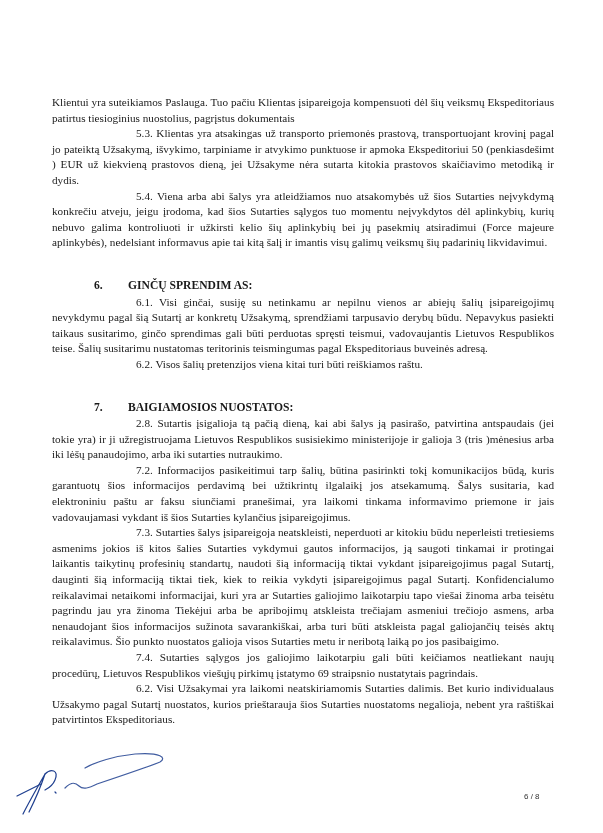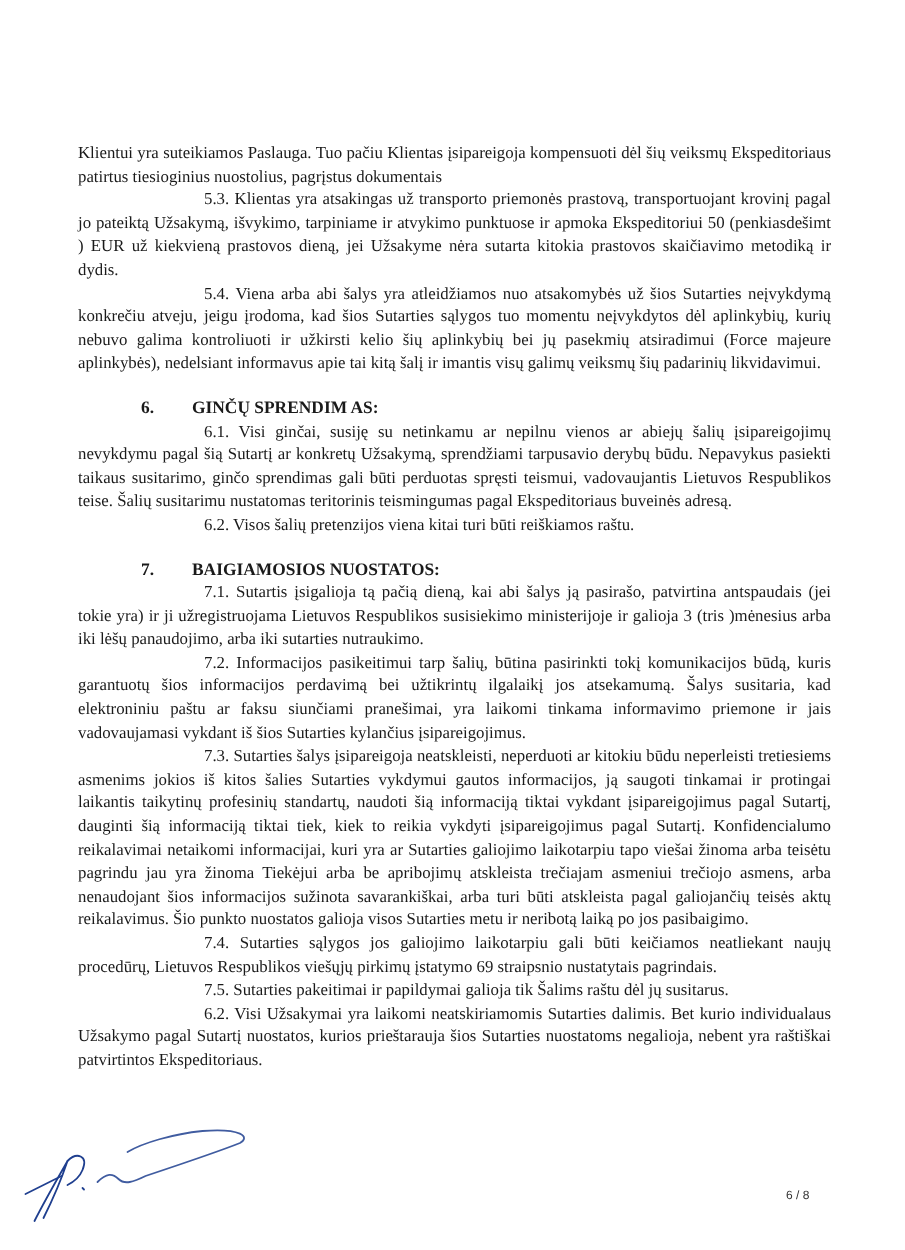--- a/index.html
+++ b/index.html
@@ -6,21 +6,21 @@
   body { width: 603px; height: 833px; position: relative; overflow: hidden; }
   .page {
     position: absolute; left: 52px; top: 95px; width: 502px;
     font-family: Liberation Serif, serif; font-size: 11.2px; line-height: 15.6px;
     color: #1a1a1a; text-align: justify;
   }
   .p { margin: 0; }
   .p.indent { text-indent: 42px; }
   .num { display: inline-block; min-width: 24px; }
   .heading {
-    margin: 13px 0 1px 0; padding-left: 42px; font-weight: bold; font-size: 11.6px;
+    margin: 27px 0 1px 0; padding-left: 42px; font-weight: bold; font-size: 11.6px;
     text-align: left;
   }
   .heading .hnum { display: inline-block; width: 34px; }
   .signature { position: absolute; left: 15px; top: 752px; width: 160px; height: 70px; }
   .page-number {
     position: absolute; left: 524px; top: 792px;
     font-family: Liberation Sans, sans-serif; font-size: 8px; color: #333;
   }
 </style>
 </head>
@@ -36,25 +36,24 @@
 
   <div class="heading">
     <span class="hnum">6.</span><span>GINČŲ SPRENDIM AS:</span>
   </div>
   <p class="p indent"><span class="num">6.1.</span> <span>Visi ginčai, susiję su netinkamu ar nepilnu vienos ar abiejų šalių įsipareigojimų nevykdymu pagal šią Sutartį ar konkretų Užsakymą, sprendžiami tarpusavio derybų būdu. Nepavykus pasiekti taikaus susitarimo, ginčo sprendimas gali būti perduotas spręsti teismui, vadovaujantis Lietuvos Respublikos teise. Šalių susitarimu nustatomas teritorinis teismingumas pagal Ekspeditoriaus buveinės adresą.</span></p>
   <p class="p indent"><span class="num">6.2.</span> <span>Visos šalių pretenzijos viena kitai turi būti reiškiamos raštu.</span></p>
 
   <div class="heading">
     <span class="hnum">7.</span><span>BAIGIAMOSIOS NUOSTATOS:</span>
   </div>
-  <p class="p indent"><span class="num">7.1.</span> <span>Sutartis įsigalioja tą pačią dieną, kai abi šalys ją pasirašo, patvirtina antspaudais (jei tokie yra) ir ji užregistruojama Lietuvos Respublikos susisiekimo ministerijoje ir galioja 3 (tris )mėnesius arba iki lėšų panaudojimo, arba iki sutarties nutraukimo.</span></p>
+  <p class="p indent"><span class="num">2.8.</span> <span>Sutartis įsigalioja tą pačią dieną, kai abi šalys ją pasirašo, patvirtina antspaudais (jei tokie yra) ir ji užregistruojama Lietuvos Respublikos susisiekimo ministerijoje ir galioja 3 (tris )mėnesius arba iki lėšų panaudojimo, arba iki sutarties nutraukimo.</span></p>
   <p class="p indent"><span class="num">7.2.</span> <span>Informacijos pasikeitimui tarp šalių, būtina pasirinkti tokį komunikacijos būdą, kuris garantuotų šios informacijos perdavimą bei užtikrintų ilgalaikį jos atsekamumą. Šalys susitaria, kad elektroniniu paštu ar faksu siunčiami pranešimai, yra laikomi tinkama informavimo priemone ir jais vadovaujamasi vykdant iš šios Sutarties kylančius įsipareigojimus.</span></p>
   <p class="p indent"><span class="num">7.3.</span> <span>Sutarties šalys įsipareigoja neatskleisti, neperduoti ar kitokiu būdu neperleisti tretiesiems asmenims jokios iš kitos šalies Sutarties vykdymui gautos informacijos, ją saugoti tinkamai ir protingai laikantis taikytinų profesinių standartų, naudoti šią informaciją tiktai vykdant įsipareigojimus pagal Sutartį, dauginti šią informaciją tiktai tiek, kiek to reikia vykdyti įsipareigojimus pagal Sutartį. Konfidencialumo reikalavimai netaikomi informacijai, kuri yra ar Sutarties galiojimo laikotarpiu tapo viešai žinoma arba teisėtu pagrindu jau yra žinoma Tiekėjui arba be apribojimų atskleista trečiajam asmeniui trečiojo asmens, arba nenaudojant šios informacijos sužinota savarankiškai, arba turi būti atskleista pagal galiojančių teisės aktų reikalavimus. Šio punkto nuostatos galioja visos Sutarties metu ir neribotą laiką po jos pasibaigimo.</span></p>
   <p class="p indent"><span class="num">7.4.</span> <span>Sutarties sąlygos jos galiojimo laikotarpiu gali būti keičiamos neatliekant naujų procedūrų, Lietuvos Respublikos viešųjų pirkimų įstatymo 69 straipsnio nustatytais pagrindais.</span></p>
-  <p class="p indent"><span class="num">7.5.</span> <span>Sutarties pakeitimai ir papildymai galioja tik Šalims raštu dėl jų susitarus.</span></p>
   <p class="p indent"><span class="num">6.2.</span> <span>Visi Užsakymai yra laikomi neatskiriamomis Sutarties dalimis. Bet kurio individualaus Užsakymo pagal Sutartį nuostatos, kurios prieštarauja šios Sutarties nuostatoms negalioja, nebent yra raštiškai patvirtintos Ekspeditoriaus.</span></p>
 </div>
 
 <svg class="signature" viewBox="0 0 160 70">
   <g fill="none" stroke="#1f3f8f" stroke-width="1.2" stroke-linecap="round">
     <path d="M8 62 C 14 50, 22 36, 30 22 C 26 34, 20 48, 14 60"></path>
     <path d="M2 44 C 10 40, 18 36, 26 32"></path>
     <path d="M30 22 C 36 16, 44 18, 40 28 C 38 33, 34 36, 30 38"></path>
     <path d="M40 40 L 41 41"></path>
     <path d="M50 36 C 56 30, 60 30, 64 34 C 68 38, 74 36, 82 32 C 100 26, 130 16, 145 10 C 152 6, 146 0, 120 2 C 100 4, 80 10, 70 16" stroke-opacity="0.85"></path>

